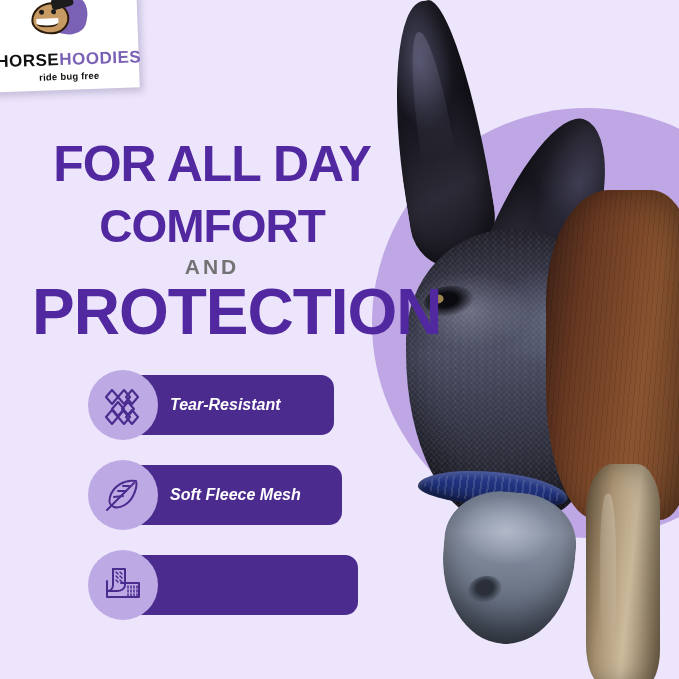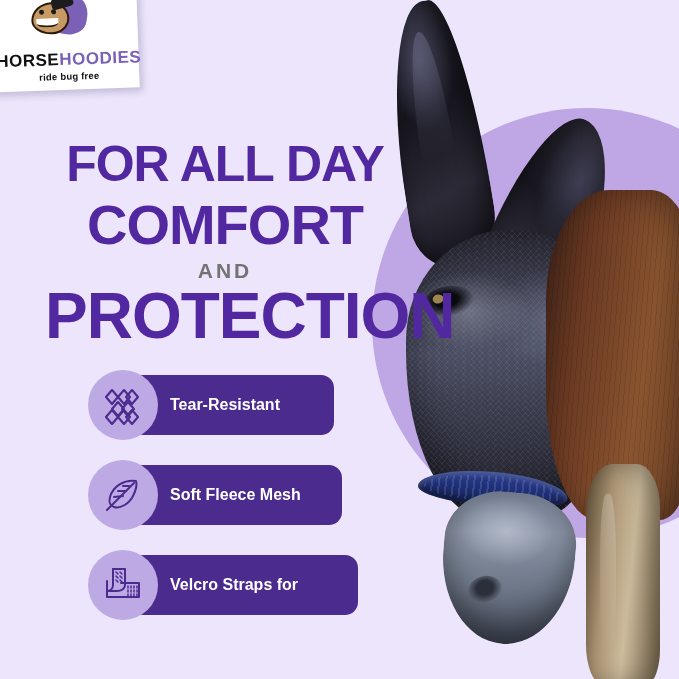--- a/index.html
+++ b/index.html
@@ -286,34 +286,34 @@
     margin-top: 3px;
     font-size: 9.5px;
     font-weight: 700;
     color: #111111;
     letter-spacing: .2px;
   }
 
   
   .headline {
     position: absolute;
-    left: 45px;
+    left: 32px;
     top: 140px;
     width: 360px;
     z-index: 6;
     text-align: center;
   }
   .headline-line {
     color: #5128a0;
     font-weight: 700;
     line-height: .96;
     letter-spacing: -1px;
   }
   .hl-1 { font-size: 50px; }
-  .hl-2 { font-size: 56px; margin-top: 10px; }
+  .hl-2 { font-size: 46px; margin-top: 16px; }
   .hl-and {
     color: #737373;
     font-size: 21px;
     font-weight: 600;
     letter-spacing: 3px;
     margin: 7px 0 3px;
   }
   .hl-3 { font-size: 64px; }
 
   
@@ -322,20 +322,21 @@
     left: 88px;
     top: 370px;
     z-index: 7;
   }
   .feature {
     position: relative;
     display: flex;
     align-items: center;
     height: 70px;
     margin-bottom: 20px;
+    font-style: italic;
   }
   .feature-pill {
     position: absolute;
     left: 42px;
     top: 5px;
     height: 60px;
     background: #4b2b8e;
     border-radius: 13px;
     display: flex;
     align-items: center;
@@ -465,18 +466,17 @@
             </g>
             <g stroke-width="1.5">
               <path d="M27 23 L27 25 M30 23 L30 25 M33 23 L33 25 M36 23 L36 25"></path>
               <path d="M27 27 L27 29 M30 27 L30 29 M33 27 L33 29 M36 27 L36 29"></path>
               <path d="M27 31 L27 32.5 M30 31 L30 32.5 M33 31 L33 32.5 M36 31 L36 32.5"></path>
             </g>
           </g>
         </svg>
       </div>
       <div class="feature-text">
-        <span>Velcro Straps for</span>
       </div>
     </div>
 
   </div>
 </div>
 
 </body></html>

